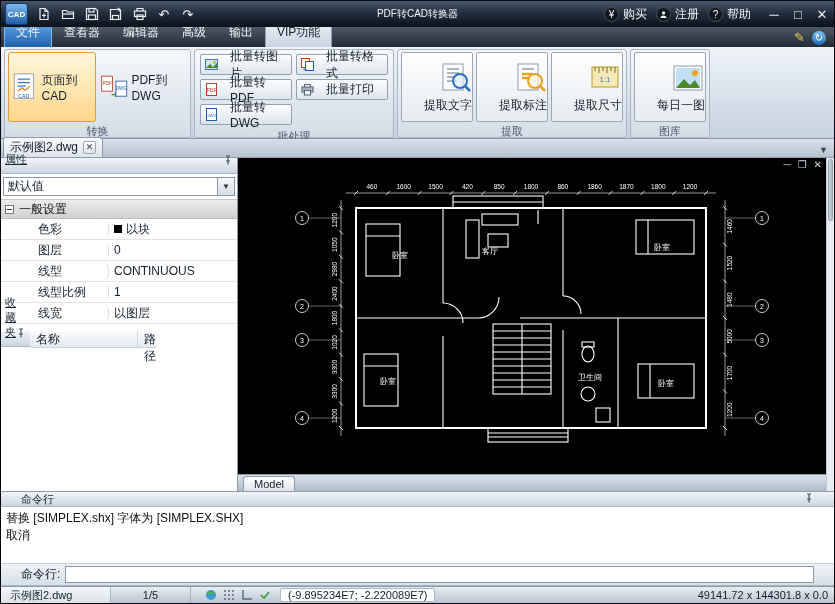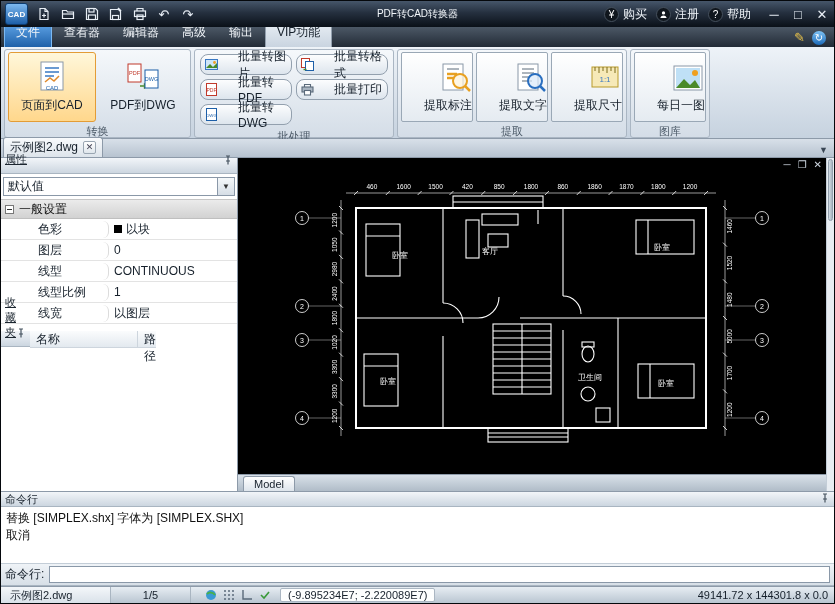--- a/index.html
+++ b/index.html
@@ -26,26 +26,26 @@
   .mtab-active { background:linear-gradient(#e9eff5,#c9d4e0); color:#16202b; border:1px solid #93a0ae; border-bottom:none; border-radius:2px 2px 0 0; }
   .menubar-right { margin-left:auto; display:flex; align-items:center; gap:7px; padding:0 5px 2px 0; }
   .pen-ic { color:#e8c24a; font-size:13px; }
   .upd-ic { width:14px; height:14px; border-radius:50%; background:linear-gradient(#7ec2f4,#1c6ab8); color:#fff; font-size:10px; display:flex; align-items:center; justify-content:center; }
 
   
   .ribbon { height:92px; flex:0 0 92px; background:linear-gradient(#eef3f8,#c6d2df); border-bottom:1px solid #8d9aa9; display:flex; gap:3px; padding:2px 3px 0; }
   .rgroup { border:1px solid #aab6c3; border-radius:3px; background:linear-gradient(#f5f8fb,#d4dde7); display:flex; flex-direction:column; }
   .rgroup-body { flex:1; display:flex; align-items:center; padding:2px 3px; gap:3px; }
   .rgroup-caption { text-align:center; font-size:11px; color:#4c5a68; padding:0 4px 2px; }
-  .bigbtn { width:88px; height:70px; display:flex; flex-direction:column; align-items:center; justify-content:center; gap:3px; font-size:12px; color:#16202b; border:1px solid transparent; border-radius:3px; }
+  .bigbtn { width:88px; height:70px; display:flex; flex-direction:row; align-items:center; justify-content:center; gap:3px; font-size:12px; color:#16202b; border:1px solid transparent; border-radius:3px; }
   .bigbtn.selected { background:linear-gradient(#fff7da,#ffd78c); border-color:#e39c36; }
   .bigicon { width:34px; height:34px; }
   .boxbtn { width:72px; height:70px; border:1px solid #9aa8b6; border-radius:2px; background:linear-gradient(#ffffff,#e5ebf1); display:flex; flex-direction:column; align-items:flex-end; justify-content:center; gap:2px; font-size:12px; color:#16202b; }
   .batchgrid { display:grid; grid-template-columns:92px 92px; grid-auto-rows:21px; gap:4px; padding:4px 5px; align-content:start; }
-  .smallbtn { display:flex; align-items:center; gap:20px; border:1px solid #93a0ae; border-radius:8px; background:linear-gradient(#fcfdfe,#dde5ed); font-size:12px; padding:0 4px; color:#16202b; }
+  .smallbtn { display:flex; align-items:center; gap:12px; border:1px solid #93a0ae; border-radius:2px; background:linear-gradient(#fcfdfe,#dde5ed); font-size:12px; padding:0 4px; color:#16202b; }
   .smallbtn svg { width:13px; height:13px; flex:0 0 13px; }
 
   
   .doctabs { height:19px; flex:0 0 19px; background:linear-gradient(#d8e0e9,#b7c3d0); border-bottom:1px solid #8d9aa9; display:flex; align-items:flex-end; padding:0 2px; }
   .doctab { display:flex; align-items:center; gap:5px; background:linear-gradient(#f8fafc,#dde4eb); border:1px solid #8d9aa9; border-bottom:none; border-radius:3px 3px 0 0; font-size:12px; padding:1px 6px; color:#16202b; }
   .tabclose { width:13px; height:13px; border:1px solid #9aa6b2; border-radius:2px; background:linear-gradient(#fff,#dfe6ec); font-size:9px; line-height:11px; text-align:center; color:#445; }
   .doctabs-chev { margin-left:auto; font-size:9px; color:#3a4654; padding:0 4px 2px; }
 
   
   .main { flex:1; display:flex; min-height:0; }
@@ -71,24 +71,24 @@
   .viewercol { flex:1; display:flex; flex-direction:column; min-width:0; }
   .canvas { flex:1; background:#000; position:relative; overflow:hidden; }
   .canvas-controls { position:absolute; top:1px; right:4px; display:flex; gap:7px; color:#cdd6e0; font-size:10px; z-index:2; }
   .modelbar { height:17px; flex:0 0 17px; background:linear-gradient(#d9e1e9,#b0bcc8); border-top:1px solid #8d9aa9; display:flex; align-items:flex-end; padding-left:5px; }
   .modeltab { background:linear-gradient(#ffffff,#dee5ec); border:1px solid #8d9aa9; border-bottom:none; border-radius:3px 3px 0 0; font-size:11px; padding:1px 10px; color:#16202b; }
 
   .vscroll { width:8px; flex:0 0 8px; background:#e8edf2; border-left:1px solid #c3cdd7; display:flex; flex-direction:column; align-items:stretch; }
   .vthumb { height:62px; margin:1px; background:linear-gradient(90deg,#d2dbe3,#a9b5c1); border:1px solid #93a0ae; border-radius:3px; }
 
   
-  .cmdheader { height:16px; flex:0 0 16px; background:linear-gradient(#f2f5f9,#ccd6e0); border-top:1px solid #8d9aa9; border-bottom:1px solid #a9b5c1; display:flex; align-items:center; padding:0 4px; font-size:11px; color:#1c2630; }
+  .cmdheader { height:16px; flex:0 0 16px; background:linear-gradient(#f2f5f9,#ccd6e0); border-top:1px solid #8d9aa9; border-bottom:1px solid #a9b5c1; display:flex; align-items:center; padding:0 20px; font-size:11px; color:#1c2630; }
   .cmdheader .pin { margin-left:auto; }
   .cmdtext { height:57px; flex:0 0 57px; background:#fff; font-size:12px; color:#111; padding:3px 5px; line-height:17px; border-bottom:1px solid #c3cdd7; }
-  .cmdinputrow { height:22px; flex:0 0 22px; background:linear-gradient(#eff3f7,#d7dfe7); display:flex; align-items:center; gap:5px; padding:0 4px; font-size:12px; color:#16202b; border-bottom:1px solid #a9b5c1; }
+  .cmdinputrow { height:22px; flex:0 0 22px; background:linear-gradient(#eff3f7,#d7dfe7); display:flex; align-items:center; gap:5px; padding:0 20px; font-size:12px; color:#16202b; border-bottom:1px solid #a9b5c1; }
   .cmdinputrow input { flex:1; height:17px; border:1px solid #8a98a8; font-size:12px; font-family:"Liberation Sans",sans-serif; padding:0 3px; background:#fff; }
 
   
   .statusbar { height:17px; flex:0 0 17px; background:linear-gradient(#e7edf3,#b9c5d1); border-top:1px solid #8d9aa9; display:flex; align-items:center; font-size:11px; color:#16202b; }
   .sseg { height:100%; display:flex; align-items:center; padding:0 9px; border-right:1px solid #a9b5c1; }
   .sseg-file { background:linear-gradient(#f4f7fa,#d9e1e9); min-width:110px; }
   .sseg-page { min-width:80px; justify-content:center; }
   .sseg-icons { gap:6px; border-right:none; padding-left:14px; }
   .sseg-icons svg { width:12px; height:12px; }
   .sseg-coords { margin-left:0; background:#fdfefe; border:1px solid #aab6c2; height:14px; border-radius:2px; padding:0 7px; }
@@ -253,35 +253,35 @@
         </div>
       </div>
       <div class="rgroup-caption">批处理</div>
     </div>
 
     <div class="rgroup">
       <div class="rgroup-body">
         <div class="boxbtn">
           <svg class="bigicon" viewBox="0 0 34 34" fill="none">
               <rect x="5" y="3" width="20" height="26" fill="#fff" stroke="#8a98a8"></rect>
+              <path d="M9 8h12M9 12h12M9 16h8M9 20h10" stroke="#5a6a7a"></path>
+              <circle cx="22" cy="20" r="7" stroke="#2a6fc0" stroke-width="2" fill="#dceafa" fill-opacity="0.7"></circle>
+              <path d="M27 25l5 5" stroke="#2a6fc0" stroke-width="2.5"></path>
+            </svg>
+          <span>提取文字</span>
+        </div>
+        <div class="boxbtn">
+          <svg class="bigicon" viewBox="0 0 34 34" fill="none">
+              <rect x="5" y="3" width="20" height="26" fill="#fff" stroke="#8a98a8"></rect>
               <path d="M9 8h12" stroke="#5a6a7a"></path>
               <path d="M9 13h10M9 17h8" stroke="#e8a020" stroke-width="2.4"></path>
               <circle cx="22" cy="20" r="7" stroke="#e8a020" stroke-width="2" fill="#fdf2d8" fill-opacity="0.7"></circle>
               <path d="M27 25l5 5" stroke="#e8a020" stroke-width="2.5"></path>
             </svg>
           <span>提取标注</span>
-        </div>
-        <div class="boxbtn">
-          <svg class="bigicon" viewBox="0 0 34 34" fill="none">
-              <rect x="5" y="3" width="20" height="26" fill="#fff" stroke="#8a98a8"></rect>
-              <path d="M9 8h12M9 12h12M9 16h8M9 20h10" stroke="#5a6a7a"></path>
-              <circle cx="22" cy="20" r="7" stroke="#2a6fc0" stroke-width="2" fill="#dceafa" fill-opacity="0.7"></circle>
-              <path d="M27 25l5 5" stroke="#2a6fc0" stroke-width="2.5"></path>
-            </svg>
-          <span>提取文字</span>
         </div>
         <div class="boxbtn">
           <svg class="bigicon" viewBox="0 0 34 34" fill="none">
               <rect x="4" y="6" width="26" height="20" fill="#f6e9b8" stroke="#b89a2a"></rect>
               <path d="M7 6v4M11 6v6M15 6v4M19 6v6M23 6v4M27 6v6" stroke="#7a6a1a"></path>
               <text x="17" y="21" font-size="8" fill="#3a79c4" text-anchor="middle" font-family="Liberation Sans,sans-serif">1:1</text>
             </svg>
           <span>提取尺寸</span>
         </div>
       </div>

